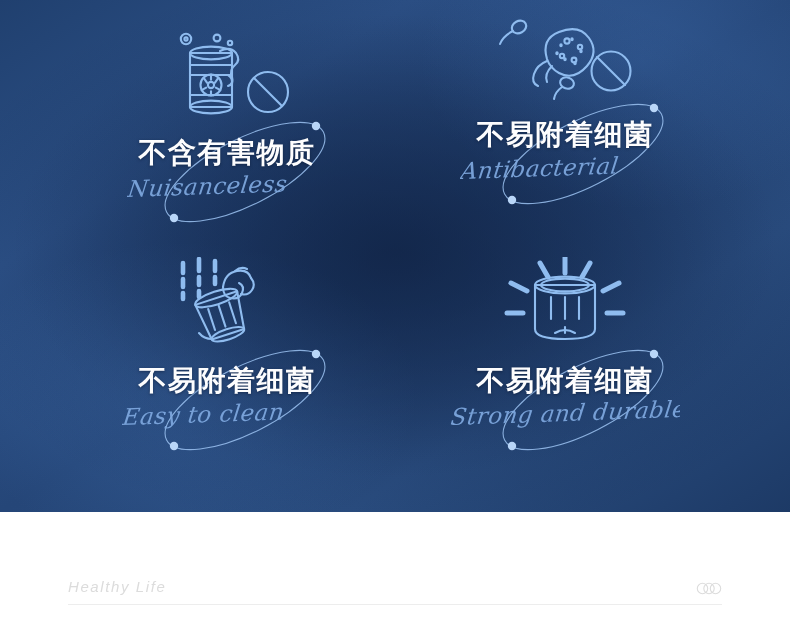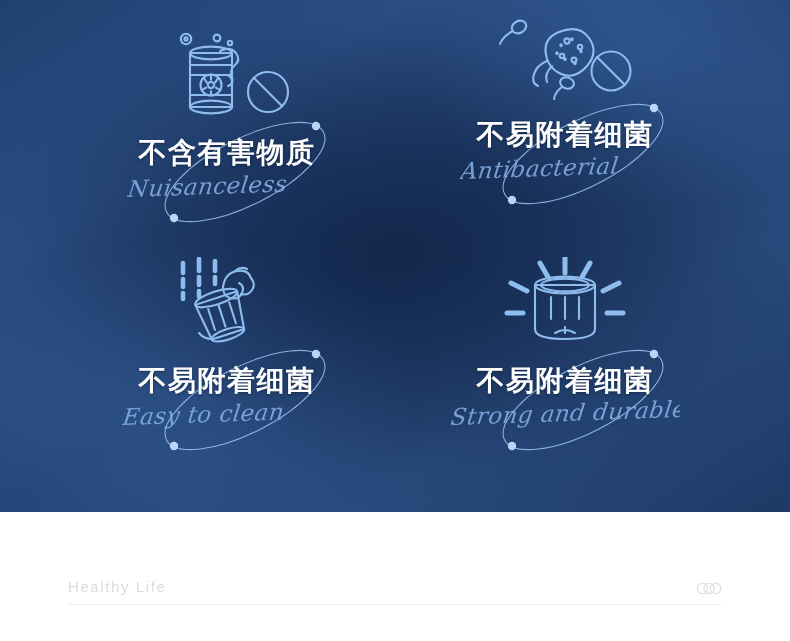--- a/index.html
+++ b/index.html
@@ -59,21 +59,21 @@
     position:absolute;left:0;top:150px;width:330px;text-align:center;
     color:#7fa9e0;font-size:23px;
     font-family:"DejaVu Serif","Liberation Serif",serif;
     font-style:italic;letter-spacing:0.5px;
     opacity:.92;white-space:nowrap;
   }
   .en-sub svg{display:block;margin:0 auto;}
 
   
   .footer{
-    position:absolute;left:0;top:512px;width:790px;height:129px;background:#ffffff;
+    position:absolute;left:0;top:512px;width:790px;height:129px;background:#ffffff;font-style:italic;
   }
   .footer-inner{position:absolute;left:68px;top:66px;width:654px;}
   .footer-row{display:flex;align-items:flex-end;justify-content:space-between;}
   .footer-label{
     color:#dcdcdc;font-size:15px;letter-spacing:1.6px;
     font-family:"Liberation Sans","DejaVu Sans",sans-serif;
   }
   .rings{display:block;}
   .footer-rule{margin-top:9px;height:1px;width:654px;background:#ededed;}
 </style>

